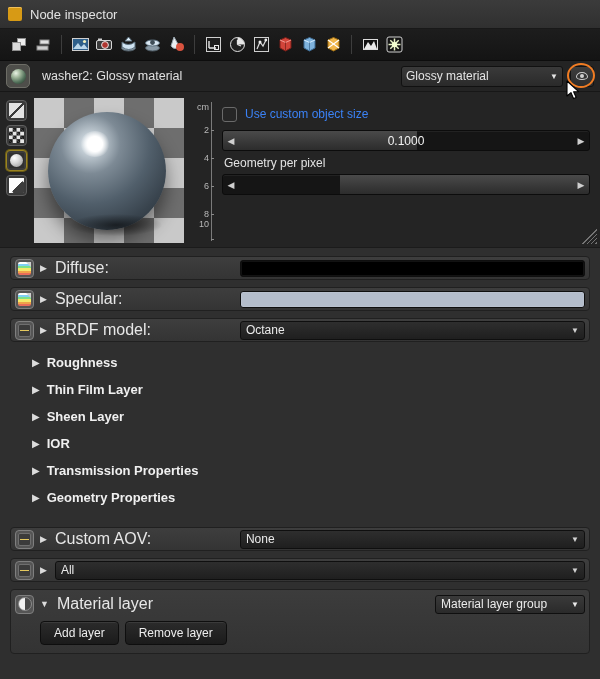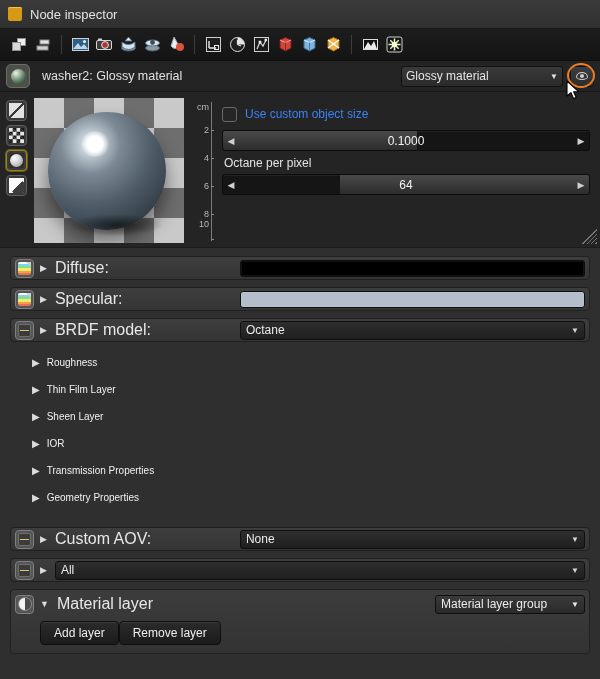--- a/index.html
+++ b/index.html
@@ -130,31 +130,31 @@
   .tri{font-size:9px;color:#dcdcdc;margin-right:8px;flex:0 0 auto;}
   .rlabel{font-size:16px;color:#e7e7e7;width:185px;flex:0 0 auto;}
   .colorsw{flex:1;height:17px;border-radius:3px;border:1px solid #0f0f0f;box-sizing:border-box;
     box-shadow:inset 0 0 0 1px rgba(255,255,255,.07);}
   .combo{flex:1;height:19px;border-radius:3px;border:1px solid #0f0f0f;background:linear-gradient(#2e2e2e,#1f1f1f);
     display:flex;align-items:center;padding:0 5px;font-size:12px;color:#eaeaea;box-sizing:border-box;gap:48px;}
   .combo .caret{margin-left:auto;font-size:8px;color:#d2d2d2;}
 
   .section{height:27px;display:flex;align-items:center;padding-left:22px;box-sizing:border-box;}
   .section .tri{font-size:10px;margin-right:7px;}
-  .section .stext{font-size:10px;font-weight:normal;color:#f0f0f0;}
+  .section .stext{font-size:13px;font-weight:bold;color:#f0f0f0;}
 
   
   .mlgroup{margin-top:2px;background:linear-gradient(#3c3c3c,#333333);border:1px solid #202020;
     border-radius:4px;padding:3px 4px 8px 4px;box-sizing:border-box;}
   .mlhead{height:22px;display:flex;align-items:center;}
   .mlcombo{width:150px;height:19px;border-radius:3px;border:1px solid #0f0f0f;
     background:linear-gradient(#3a3a3a,#2a2a2a);display:flex;align-items:center;padding:0 5px;
     font-size:12px;color:#eaeaea;margin-left:auto;box-sizing:border-box;}
   .mlcombo .caret{margin-left:auto;font-size:8px;}
-  .btnrow{display:flex;padding:6px 0 0 25px;}
+  .btnrow{display:flex;gap:6px;padding:6px 0 0 25px;}
   .btn{height:22px;padding:0 13px;border-radius:4px;border:1px solid #0e0e0e;
     background:linear-gradient(#2b2b2b,#1b1b1b);color:#ededed;font-size:12px;
     display:flex;align-items:center;justify-content:center;
     box-shadow:inset 0 1px 0 rgba(255,255,255,.08);}
   .caret{font-size:8px;}
 </style>
 </head>
 <body>
 
 <div class="app">
@@ -335,26 +335,25 @@
         <span class="chk-label">Use custom object size</span>
       </div>
 
       <div class="slider">
         <span class="fill" style="width:53%"></span>
         <span class="arrL">◀</span>
         <span class="val">0.1000</span>
         <span class="arrR">▶</span>
       </div>
 
-      <div class="sp-label">Octane per pixel</div>
+      <div class="sp-label">Geometry per pixel</div>
 
       <div class="slider">
         <span class="fill" style="left:32%;right:0;width:auto"></span>
         <span class="arrL">◀</span>
-        <span class="val">64</span>
         <span class="arrR">▶</span>
       </div>
 
       <div class="grip"></div>
     </div>
   </div>
 
   <div class="body">
 
     <div class="row">

